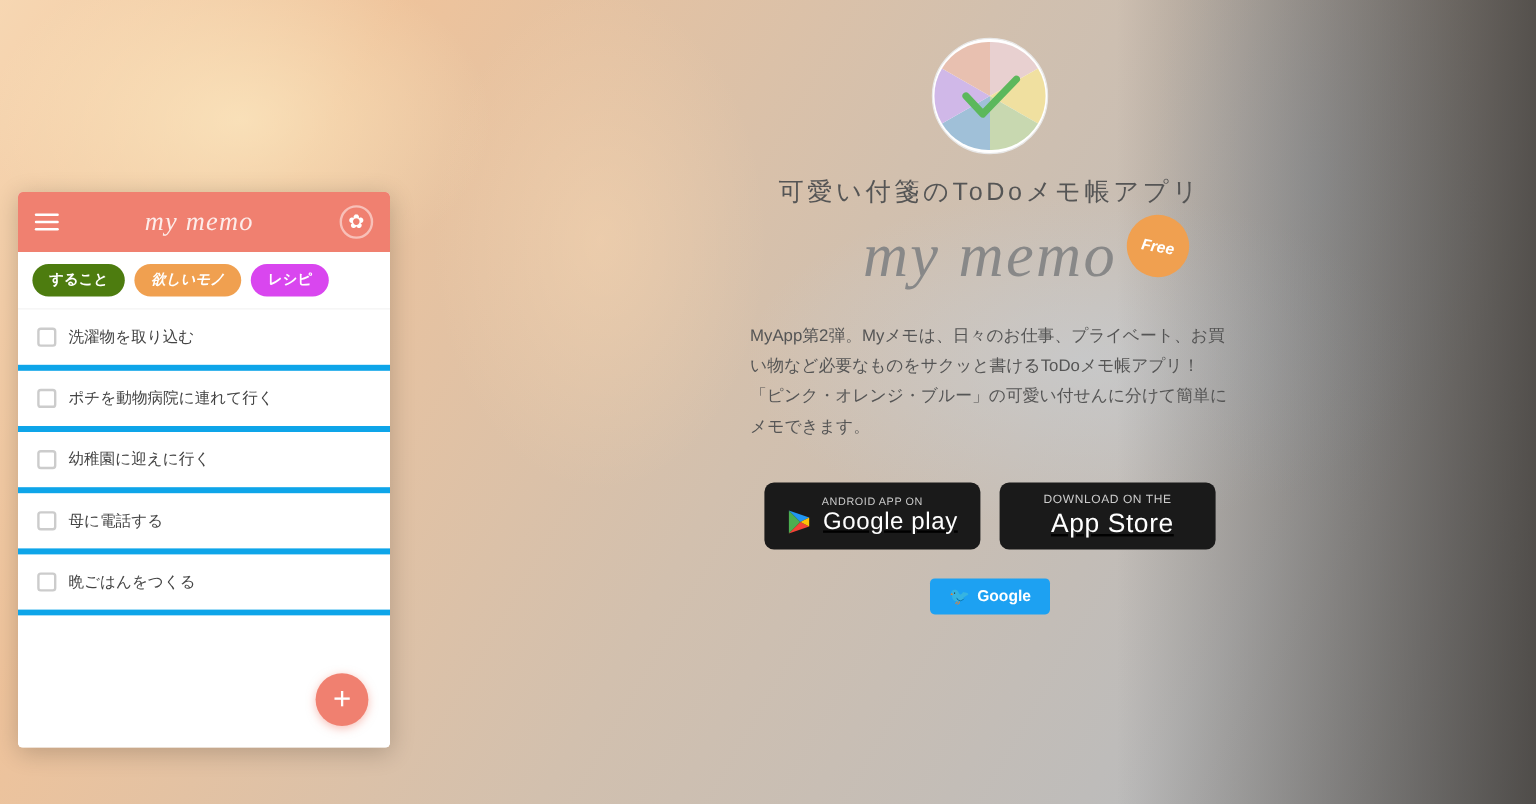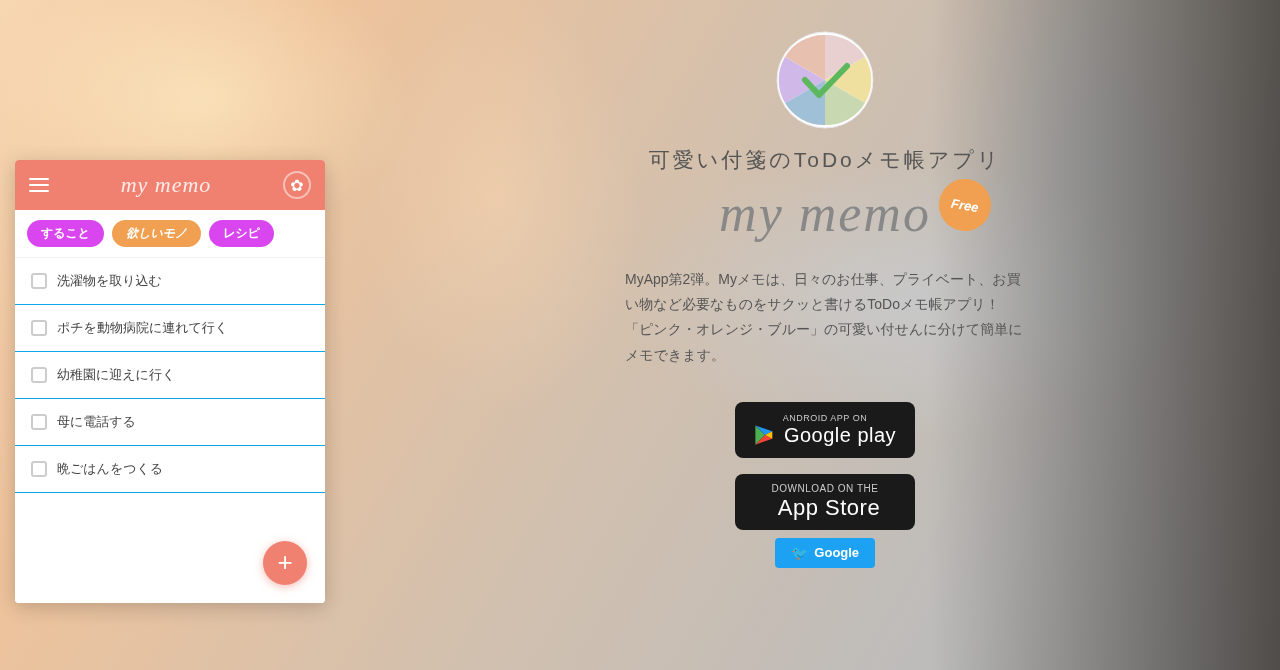--- a/index.html
+++ b/index.html
@@ -119,21 +119,21 @@
 
     .tab {
       padding: 5px 14px;
       border-radius: 14px;
       font-size: 12px;
       font-weight: bold;
       cursor: pointer;
     }
 
     .tab-pink {
-      background: #d946ef;
+      background: #4d7c0f;
       color: white;
     }
 
     .tab-orange {
       background: #f0a050;
       color: white;
       font-style: italic;
     }
 
     .tab-green {
@@ -144,21 +144,21 @@
     
     .todo-list {
       background: white;
       padding: 0;
     }
 
     .todo-item {
       display: flex;
       align-items: center;
       padding: 14px 16px;
-      border-bottom: 1px solid #0ea5e9;
+      border-bottom: 5px solid #0ea5e9;
       gap: 10px;
     }
 
     .checkbox {
       width: 16px;
       height: 16px;
       border: 2px solid #ccc;
       border-radius: 3px;
       flex-shrink: 0;
     }
@@ -266,24 +266,24 @@
       font-size: 14px;
       line-height: 1.8;
       color: #555;
       margin-bottom: 34px;
       text-align: left;
     }
 
     
     .store-buttons {
       display: flex;
-      flex-direction: column;
+      flex-direction: row;
       gap: 16px;
       align-items: center;
-      margin-bottom: 8px;
+      margin-bottom: 24px;
     }
 
     .store-btn {
       width: 180px;
       height: 56px;
       background: #1a1a1a;
       border-radius: 8px;
       display: flex;
       flex-direction: column;
       align-items: center;
@@ -297,20 +297,21 @@
     .store-btn-top {
       font-size: 9px;
       color: #ccc;
       letter-spacing: 0.5px;
       text-transform: uppercase;
     }
 
     .store-btn-main {
       display: flex;
       gap: 8px;
+      text-decoration: underline;
     }
 
     .store-name {
       font-size: 20px;
       color: white;
       font-weight: 300;
       letter-spacing: 0.5px;
     }
 
     .apple-icon {

